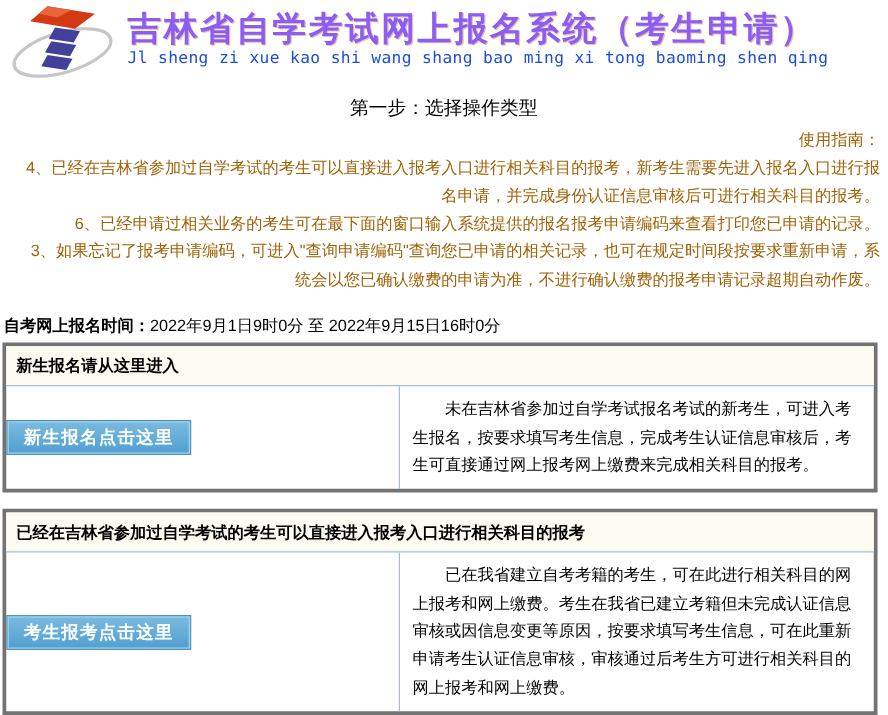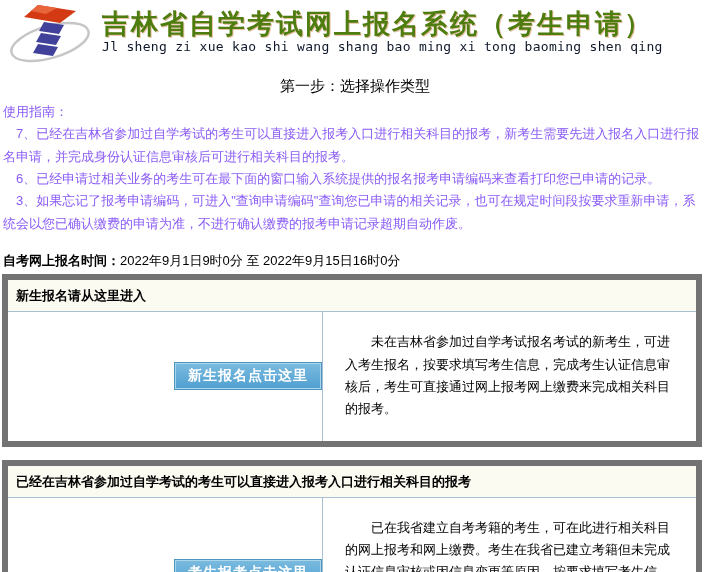--- a/index.html
+++ b/index.html
@@ -8,48 +8,48 @@
     font-family:"Liberation Sans","DejaVu Sans",sans-serif;
     color:#000; font-size:13px;
   }
   
   .header { display:flex; align-items:flex-start; padding:3px 0 0 8px; height:70px; box-sizing:border-box; }
   .logo { width:94px; height:64px; flex:none; }
   .title-wrap { padding-top:5px; }
   .main-title {
     font-family:"DejaVu Serif","Liberation Serif",serif;
     font-weight:bold; font-size:27px; line-height:1.15;
-    color:#4d7c0f; letter-spacing:2px;
+    color:#8b5cf6; letter-spacing:2px;
     text-shadow:1px 1px 0 #e9c0a4;
   }
   .pinyin {
     font-family:"DejaVu Sans Mono","Liberation Mono",monospace;
-    color:#0f172a; font-size:13px; margin-top:0; letter-spacing:0.3px;
+    color:#1d4ed8; font-size:13px; margin-top:0; letter-spacing:0.3px;
   }
   
   .step-title { text-align:center; font-weight:normal; font-size:15px; margin:7px 0 5px; }
   
-  .guide { color:#8b5cf6; line-height:1.72; padding:0 6px 0 3px; }
+  .guide { color:#a16207; line-height:1.72; padding:0 6px 0 3px;text-align:right; }
   .guide p { margin:0; }
   .guide .guide-item { text-indent:1em; }
   
   .regtime { margin:17px 3px 4px; }
   
-  .panel { border:6px solid #737373; margin:0 8px 13px 2px; }
+  .panel { border:3px solid #737373; margin:0 8px 13px 2px; }
   .panel-header {
     font-weight:bold; padding:7px 8px 6px;
     background:#fcfbf2; border-bottom:1px solid #a9c0d4;
   }
   .panel-body { display:flex; align-items:stretch; }
   .btn-cell {
-    width:314px; flex:none; display:flex; align-items:center; justify-content:flex-end;
+    width:314px; flex:none; display:flex; align-items:center; justify-content:flex-start;
     border-right:1px solid #a9c0d4; padding:14px 0;
   }
   .desc-cell { flex:1; padding:7px 12px 8px 10px; line-height:1.72; }
-  .desc-cell p { margin:12px; text-indent:2em; }
+  .desc-cell p { margin:0; text-indent:2em; }
   .blue-btn {
     background:linear-gradient(#7bbbdf,#4f9fd0);
     border:1px solid #4f94bf;
     box-shadow:inset 0 0 0 1px #aad6ec;
     color:#fff; font-weight:bold; font-size:14px; letter-spacing:1px;
     padding:4px 13px; cursor:pointer; font-family:inherit;
   }
 </style>
 </head>
 <body>
@@ -68,21 +68,21 @@
   <div class="title-wrap">
     <div class="main-title">吉林省自学考试网上报名系统（考生申请）</div>
     <div class="pinyin">Jl sheng zi xue kao shi wang shang bao ming xi tong baoming shen qing</div>
   </div>
 </div>
 
 <div class="step-title">第一步：选择操作类型</div>
 
 <div class="guide">
   <p class="guide-heading">使用指南：</p>
-  <p class="guide-item">7、已经在吉林省参加过自学考试的考生可以直接进入报考入口进行相关科目的报考，新考生需要先进入报名入口进行报名申请，并完成身份认证信息审核后可进行相关科目的报考。</p>
+  <p class="guide-item">4、已经在吉林省参加过自学考试的考生可以直接进入报考入口进行相关科目的报考，新考生需要先进入报名入口进行报名申请，并完成身份认证信息审核后可进行相关科目的报考。</p>
   <p class="guide-item">6、已经申请过相关业务的考生可在最下面的窗口输入系统提供的报名报考申请编码来查看打印您已申请的记录。</p>
   <p class="guide-item">3、如果忘记了报考申请编码，可进入"查询申请编码"查询您已申请的相关记录，也可在规定时间段按要求重新申请，系统会以您已确认缴费的申请为准，不进行确认缴费的报考申请记录超期自动作废。</p>
 </div>
 
 <div class="regtime">
   <b>自考网上报名时间：</b><span>2022年9月1日9时0分 至 2022年9月15日16时0分</span>
 </div>
 
 <div class="panel">
   <div class="panel-header">新生报名请从这里进入</div>

